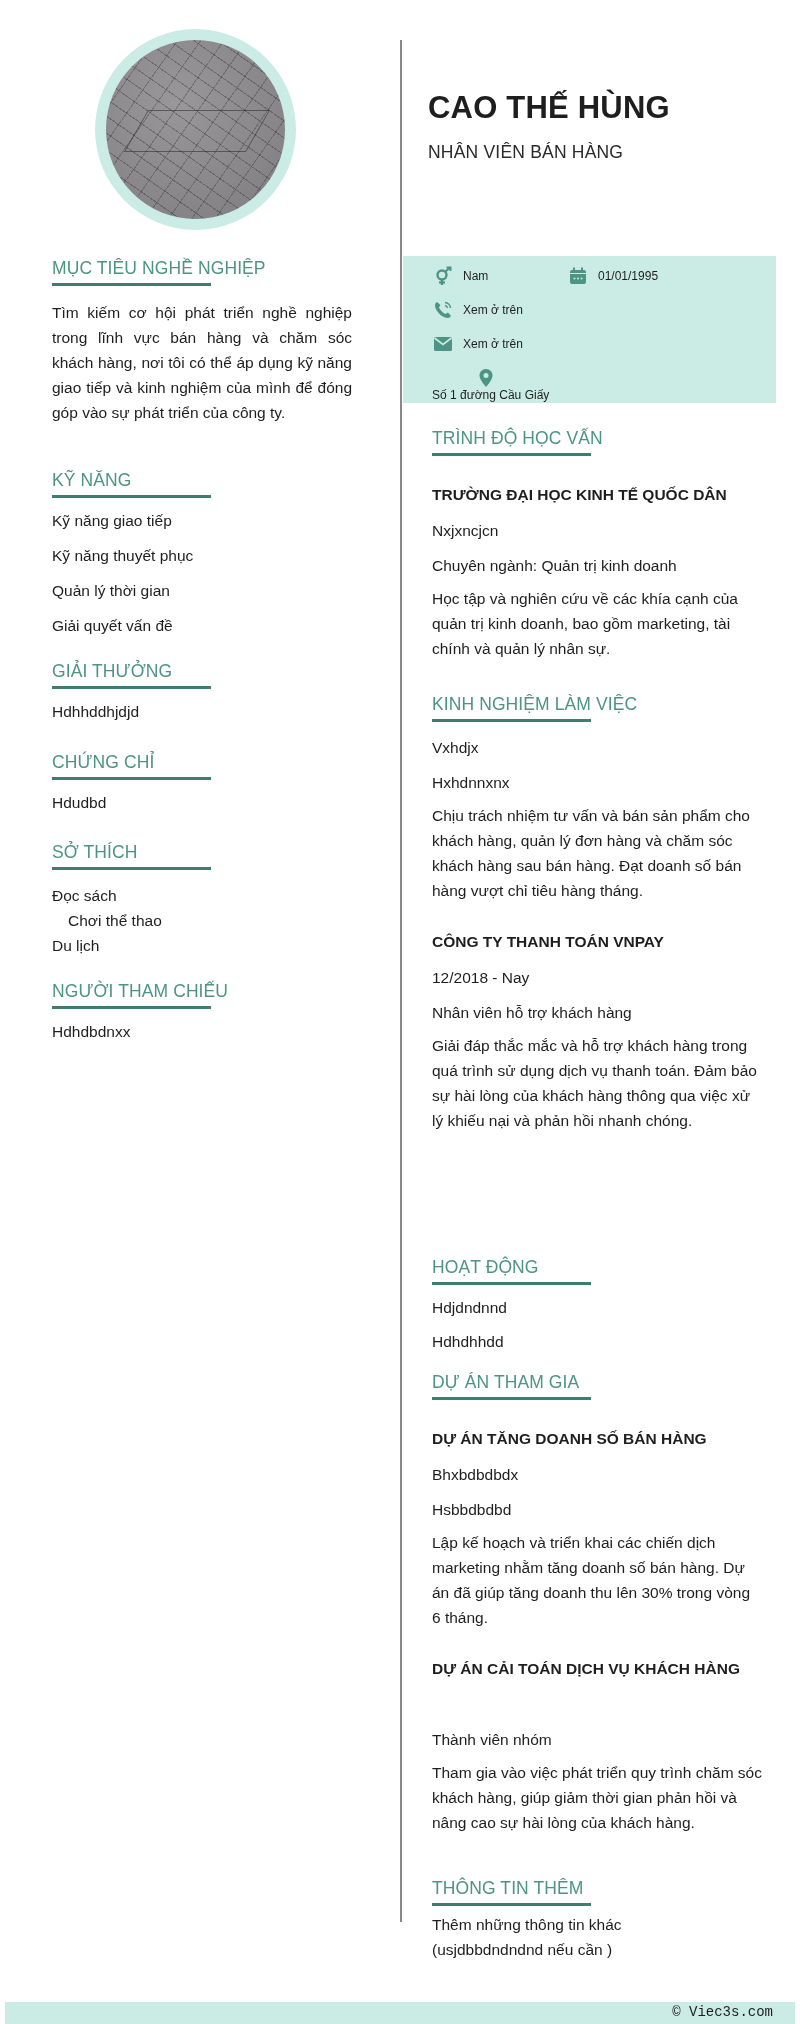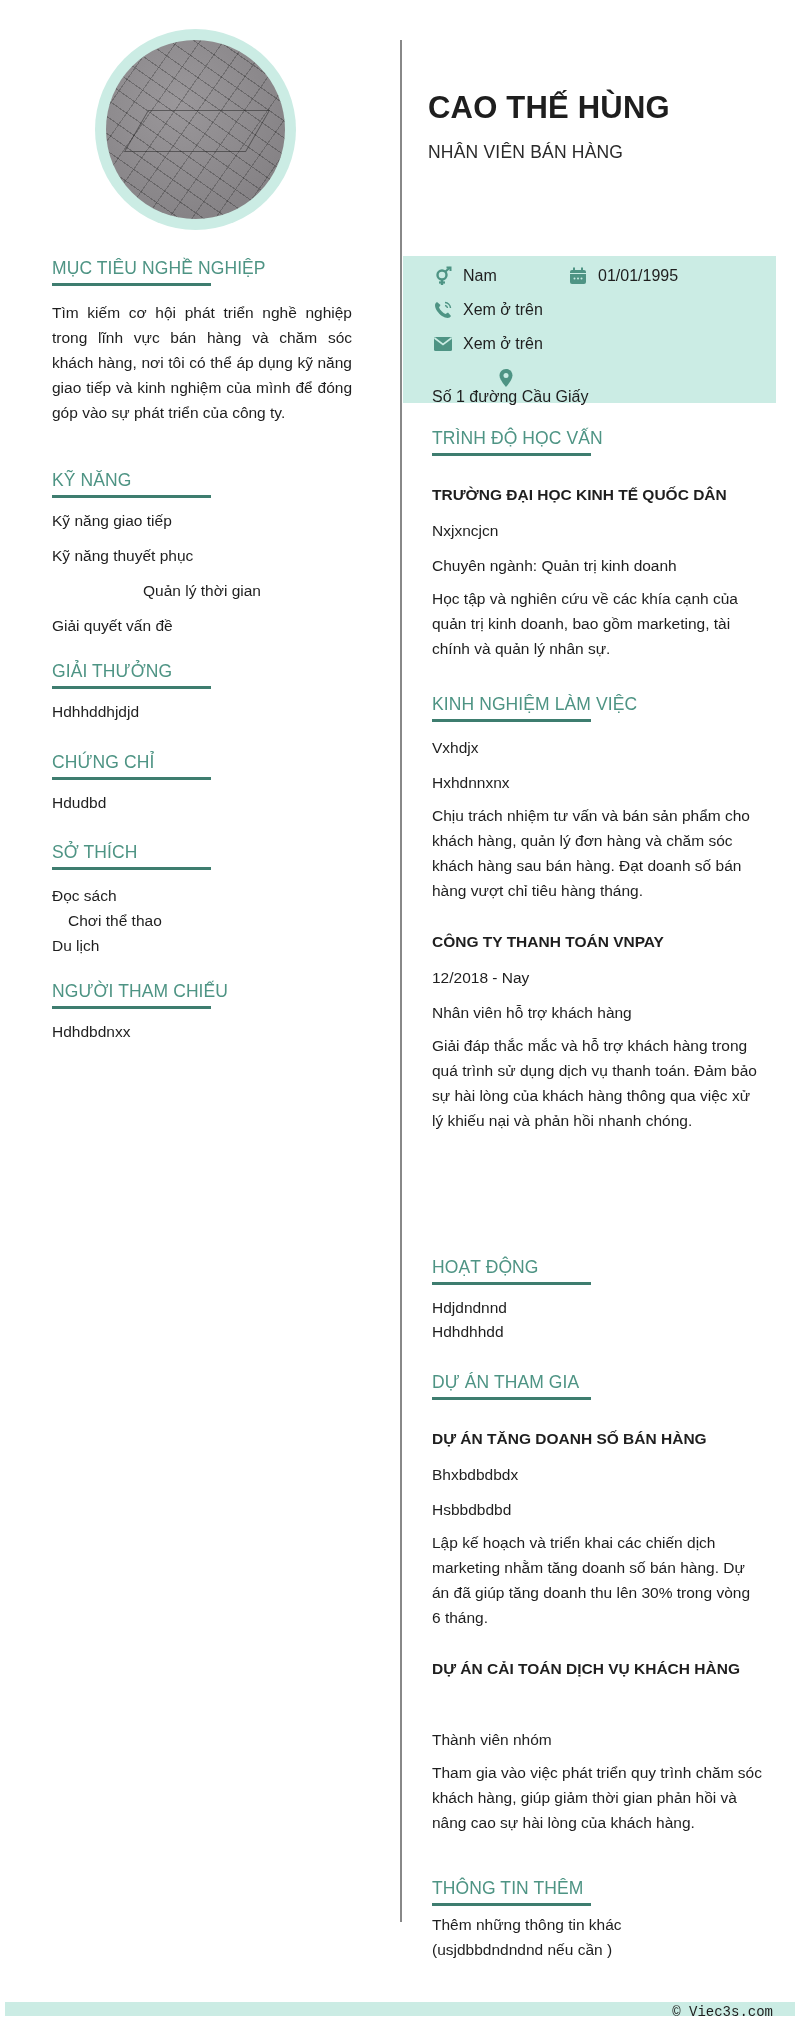--- a/index.html
+++ b/index.html
@@ -24,27 +24,27 @@
     .sec-line { width: 159px; height: 3px; background: #3e7d6f; margin-top: 3px; }
 
     .para { font-size: 15.5px; line-height: 25px; color: #1e1e1e; }
     .justify { text-align: justify; }
     .item { font-size: 15.5px; line-height: 20px; color: #1e1e1e; }
 
     .name { position: absolute; left: 428px; top: 90px; font-size: 31px; font-weight: bold; color: #1e1e1e; letter-spacing: 0.2px; }
     .job { position: absolute; left: 428px; top: 142px; font-size: 17.5px; color: #2a2a2a; letter-spacing: 0.2px; }
 
     .contact { position: absolute; left: 403px; top: 256px; width: 373px; height: 147px; background: #cbece4; }
-    .c-row { position: absolute; display: flex; align-items: center; font-size: 16px; color: #1e1e1e; }
+    .c-row { position: absolute; display: flex; align-items: center; font-size: 12px; color: #1e1e1e; }
     .c-icon { width: 22px; height: 20px; margin-right: 9px; display: inline-flex; align-items: center; justify-content: center; }
     .c-icon svg { display: block; }
 
     .org { font-size: 15.5px; font-weight: bold; color: #1e1e1e; line-height: 20px; }
 
-    .footer { position: absolute; left: 5px; top: 2002px; width: 790px; height: 14px; background: #cbece4; }
+    .footer { position: absolute; left: 5px; top: 2002px; width: 790px; height: 22px; background: #cbece4; }
     .footer span { position: absolute; right: 22px; top: 2px; font-family: "Liberation Mono", "DejaVu Sans Mono", monospace; font-size: 14px; color: #1e1e1e; }
   </style>
 </head>
 <body>
 
 <div class="avatar-ring"></div>
 <div class="avatar"></div>
 
 <div class="divider"></div>
 
@@ -114,21 +114,21 @@
     <div class="sec-title">MỤC TIÊU NGHỀ NGHIỆP</div>
     <div class="sec-line"></div>
     <div class="para justify" style="margin-top:14px;">Tìm kiếm cơ hội phát triển nghề nghiệp trong lĩnh vực bán hàng và chăm sóc khách hàng, nơi tôi có thể áp dụng kỹ năng giao tiếp và kinh nghiệm của mình để đóng góp vào sự phát triển của công ty.</div>
   </div>
 
   <div style="position:absolute; top:212px; width:300px;">
     <div class="sec-title">KỸ NĂNG</div>
     <div class="sec-line"></div>
     <div class="item" style="margin-top:13px;">Kỹ năng giao tiếp</div>
     <div class="item" style="margin-top:15px;">Kỹ năng thuyết phục</div>
-    <div class="item" style="margin-top:15px;text-align:center;">Quản lý thời gian</div>
+    <div class="item" style="margin-top:15px;">Quản lý thời gian</div>
     <div class="item" style="margin-top:15px;">Giải quyết vấn đề</div>
   </div>
 
   <div style="position:absolute; top:403px; width:300px;">
     <div class="sec-title">GIẢI THƯỞNG</div>
     <div class="sec-line"></div>
     <div class="item" style="margin-top:13px;">Hdhhddhjdjd</div>
   </div>
 
   <div style="position:absolute; top:494px; width:300px;">
@@ -176,21 +176,21 @@
     <div class="item" style="margin-top:16px;">12/2018 - Nay</div>
     <div class="item" style="margin-top:15px;">Nhân viên hỗ trợ khách hàng</div>
     <div class="para" style="margin-top:10px;">Giải đáp thắc mắc và hỗ trợ khách hàng trong quá trình sử dụng dịch vụ thanh toán. Đảm bảo sự hài lòng của khách hàng thông qua việc xử lý khiếu nại và phản hồi nhanh chóng.</div>
   </div>
 </div>
 
 <div class="right" style="top:1255px;">
   <div class="sec-title">HOẠT ĐỘNG</div>
   <div class="sec-line"></div>
   <div class="item" style="margin-top:13px;">Hdjdndnnd</div>
-  <div class="item" style="margin-top:4px;">Hdhdhhdd</div>
+  <div class="item" style="margin-top:14px;">Hdhdhhdd</div>
 </div>
 
 <div class="right" style="top:1370px;">
   <div class="sec-title">DỰ ÁN THAM GIA</div>
   <div class="sec-line"></div>
 
   <div>
     <div class="org" style="margin-top:29px;">DỰ ÁN TĂNG DOANH SỐ BÁN HÀNG</div>
     <div class="item" style="margin-top:16px;">Bhxbdbdbdx</div>
     <div class="item" style="margin-top:15px;">Hsbbdbdbd</div>

